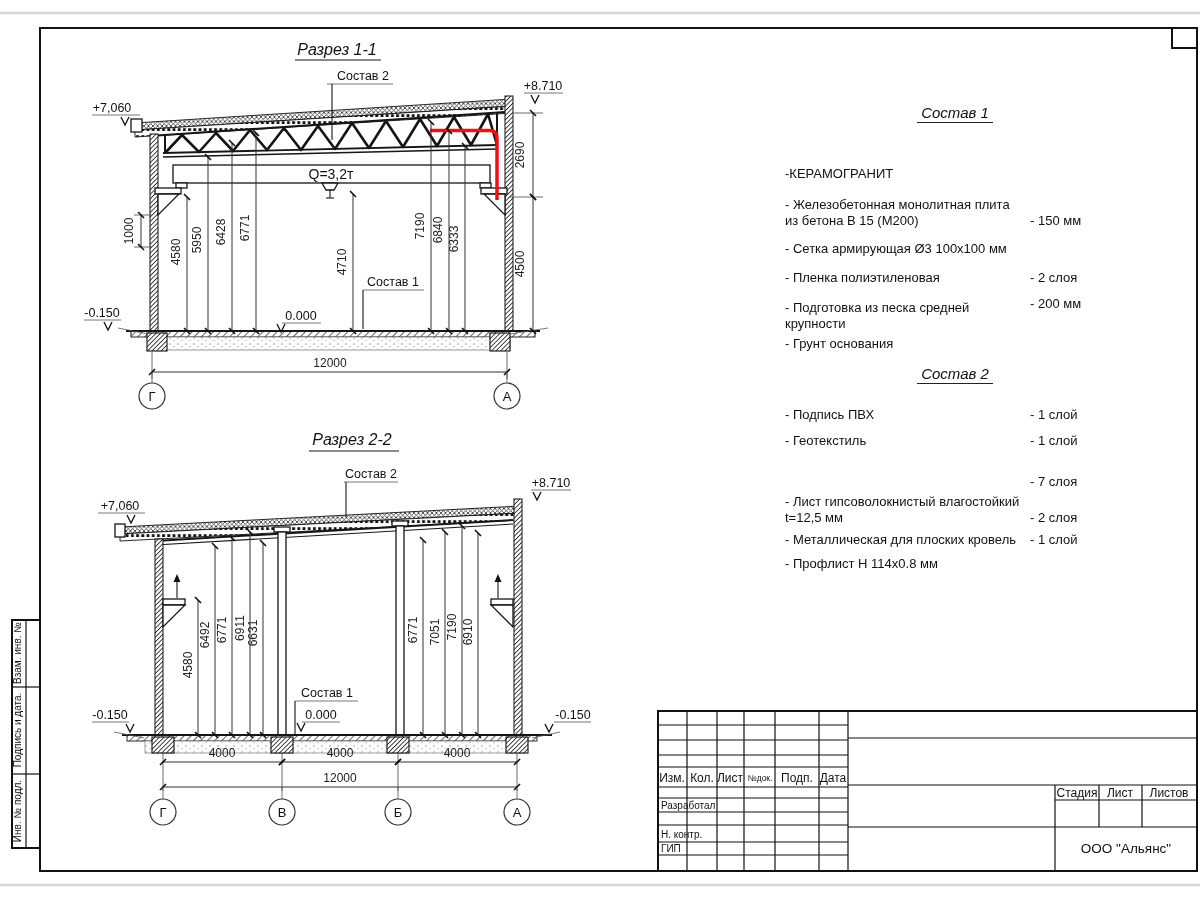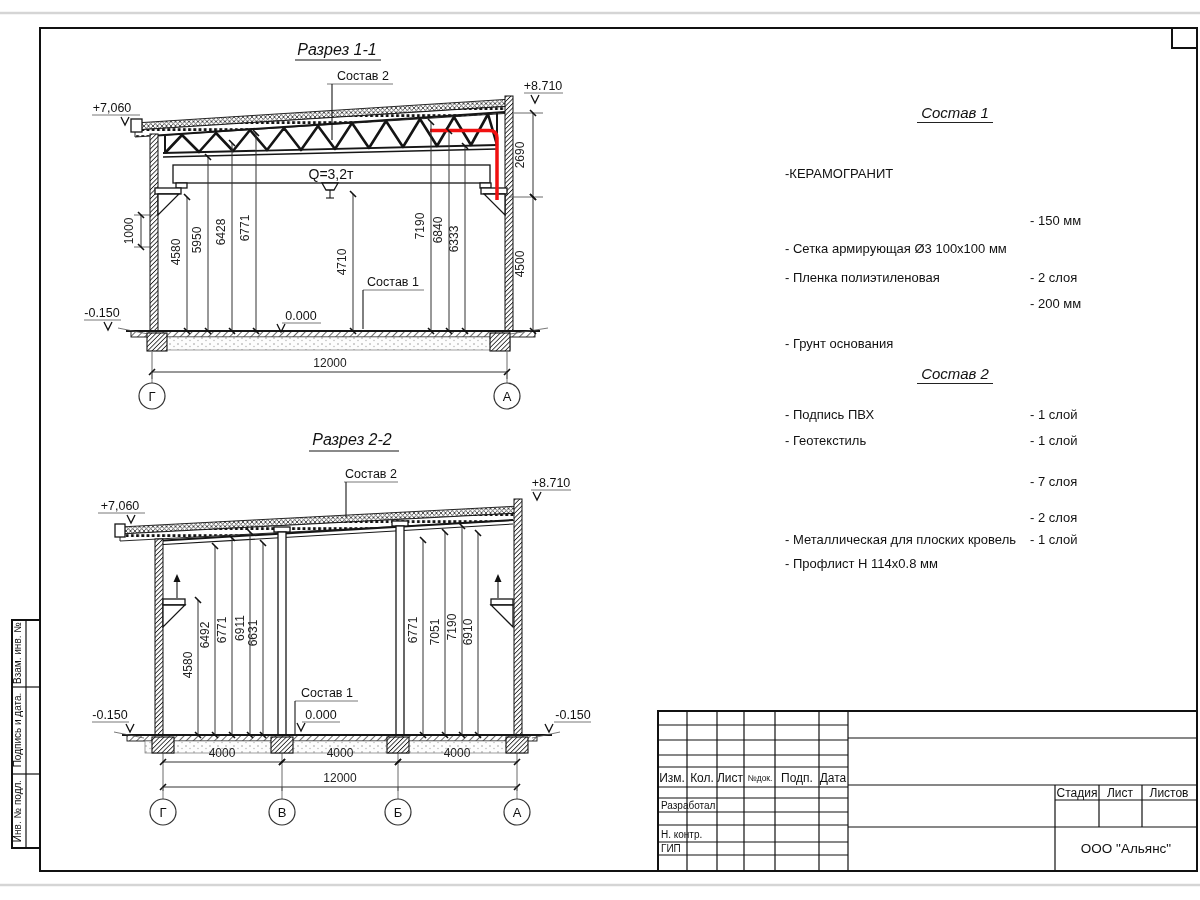--- a/index.html
+++ b/index.html
@@ -380,32 +380,38 @@
     <text class="tbh" x="1120" y="797" text-anchor="middle">Лист</text>
     <text class="tbh" x="1169" y="797" text-anchor="middle">Листов</text>
 
     <text class="tbc" x="1126" y="853" text-anchor="middle">ООО "Альянс"</text>
   </g>
 </svg>
 
 <div class="lists">
   <div class="ctitle" style="top:105px"><span>Состав 1</span></div>
   <div class="iname" style="top:166px">-КЕРАМОГРАНИТ</div>
+  <div class="iname" style="top:197px">- Железобетонная  монолитная плита
+из бетона В 15 (М200)</div>
   <div class="ival" style="top:213px">- 150 мм</div>
   <div class="iname" style="top:241px">- Сетка армирующая Ø3 100х100 мм</div>
   <div class="iname" style="top:270px">- Пленка полиэтиленовая</div>
   <div class="ival" style="top:270px">-  2 слоя</div>
+  <div class="iname" style="top:300px">- Подготовка из песка средней
+крупности</div>
   <div class="ival" style="top:296px">- 200 мм</div>
   <div class="iname" style="top:336px">- Грунт основания</div>
 
   <div class="ctitle" style="top:366px"><span>Состав 2</span></div>
   <div class="iname" style="top:407px">- Подпись ПВХ</div>
   <div class="ival" style="top:407px">- 1 слой</div>
   <div class="iname" style="top:433px">- Геотекстиль</div>
   <div class="ival" style="top:433px">- 1 слой</div>
   <div class="ival" style="top:474px">- 7 слоя</div>
+  <div class="iname" style="top:494px">- Лист гипсоволокнистый влагостойкий
+t=12,5 мм</div>
   <div class="ival" style="top:510px">- 2 слоя</div>
   <div class="iname" style="top:532px">- Металлическая для плоских кровель</div>
   <div class="ival" style="top:532px">- 1 слой</div>
   <div class="iname" style="top:556px">- Профлист Н 114х0.8 мм</div>
 </div>
 
 </div>
 
 </body></html>

